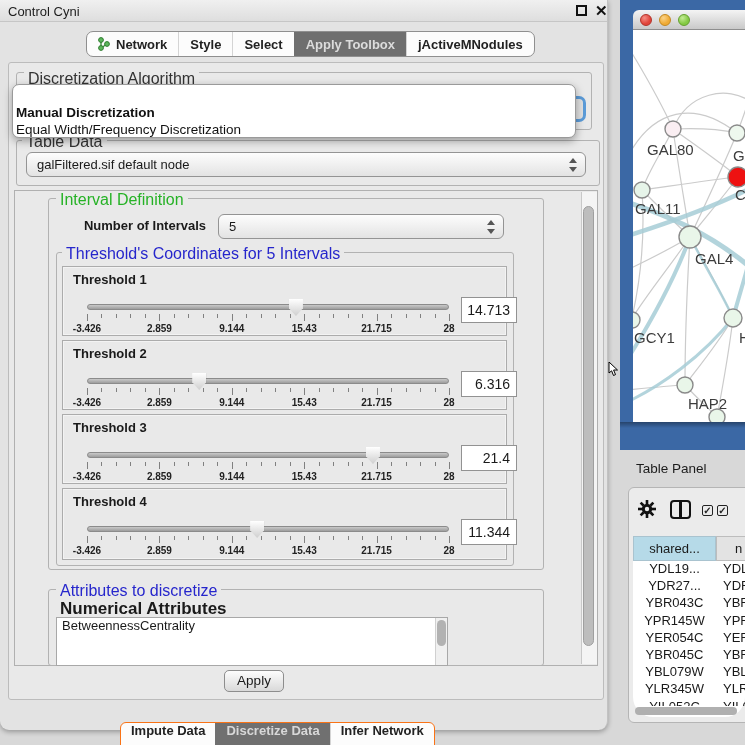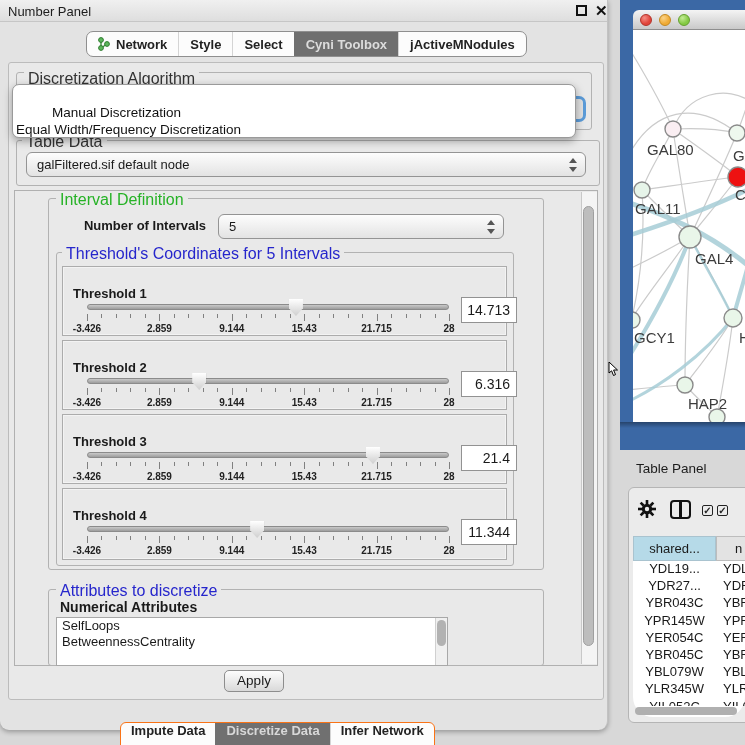--- a/index.html
+++ b/index.html
@@ -36,48 +36,48 @@
 .spinner{position:absolute;right:8px;top:4px;width:8px;height:16px;}
 .spinner .up,.spinner .dn{position:absolute;left:0;width:0;height:0;border-left:4px solid transparent;border-right:4px solid transparent;}
 .spinner .up{top:1px;border-bottom:5px solid #555;}
 .spinner .dn{bottom:1px;border-top:5px solid #555;}
 
 
 #algo-popup{position:absolute;left:12px;top:84px;width:564px;height:54px;background:#fff;border:1px solid #9a9a9a;border-radius:7px;box-shadow:0 3px 9px rgba(0,0,0,.35);z-index:30;}
 #popup-placeholder{position:absolute;left:0;top:3px;width:100%;text-align:center;color:#b5b5b5;font-size:13px;}
 #popup-options{position:absolute;left:3px;top:19px;width:100%;}
 .popup-opt{font-size:13.5px;line-height:17px;color:#111;}
-.popup-opt.bold{font-weight:normal;margin-left:36px;}
+.popup-opt.bold{font-weight:bold;}
 #blue-sliver{position:absolute;left:564px;top:96px;width:22px;height:26px;border:3px solid #5b9bd8;border-radius:7px;background:#e0e0e0;z-index:20;}
 
 
 #scroll-area{position:absolute;left:14px;top:190px;width:584px;height:476px;border:1px solid #b0b0b0;background:#e9e9e9;}
 #main-sb-track{position:absolute;left:581px;top:192px;width:16px;height:472px;background:#f4f4f4;border-left:1px solid #c8c8c8;}
 #main-sb-thumb{position:absolute;left:583px;top:206px;width:11px;height:440px;background:#bdbdbd;border:1px solid #9f9f9f;border-radius:6px;}
 
 
 #num-label{position:absolute;left:80px;top:218px;width:126px;text-align:right;font-size:13px;font-weight:bold;}
 #num-combo{left:218px;top:214px;width:286px;height:25px;}
 
 
 .tpanel{position:absolute;left:62px;width:445px;height:70px;background:#e9e9e9;border:1px solid #acacac;box-shadow:inset 0 0 0 1px #f3f3f3;}
-.tp-label{position:absolute;left:10px;top:19px;font-size:13px;font-weight:bold;}
+.tp-label{position:absolute;left:10px;top:5px;font-size:13px;font-weight:bold;}
 .tp-slider{position:absolute;left:24px;top:33px;width:362px;height:36px;}
 .tp-track{position:absolute;left:0;top:4px;width:100%;height:6px;border-radius:3px;background:linear-gradient(#c9c9c9,#9d9d9d);border:1px solid #8b8b8b;}
 .tp-thumb{position:absolute;top:-1px;width:14px;height:17px;clip-path:polygon(0 0,100% 0,100% 55%,50% 100%,0 55%);background:linear-gradient(#ffffff,#cfcfcf);filter:drop-shadow(0 0 1px #777);}
 .tp-scale{position:absolute;left:0;top:14px;width:100%;height:8px;}
 .tick{position:absolute;top:0;width:1px;background:#808080;}
 .tick.minor{height:4px;}
 .tick.major{height:7px;}
 .tp-labels{position:absolute;left:0;top:23px;width:100%;height:12px;}
 .tlab{position:absolute;transform:translateX(-50%);font-size:10px;font-weight:bold;color:#222;white-space:nowrap;}
 .tp-value{position:absolute;left:398px;top:30px;width:56px;height:26px;background:#fff;border:1px solid #929292;font-size:14px;text-align:right;padding:4px 6px 0 0;}
 
 
-#attr-title{position:absolute;left:60px;top:599px;font-size:14px;font-weight:bold;}
+#attr-title{position:absolute;left:60px;top:599px;font-size:17px;font-weight:bold;}
 #attr-list{position:absolute;left:56px;top:617px;width:392px;height:49px;background:#fff;border:1px solid #a8a8a8;overflow:hidden;}
 .attr-item{font-size:13px;line-height:16px;padding-left:5px;}
 #attr-sb{position:absolute;right:0;top:0;width:12px;height:100%;background:#f0f0f0;border-left:1px solid #d0d0d0;}
 #attr-sb-thumb{position:absolute;right:1px;top:2px;width:9px;height:26px;background:#b2b2b2;border-radius:5px;}
 
 
 #apply-btn{position:absolute;left:224px;top:670px;width:60px;height:22px;background:linear-gradient(#fdfdfd,#d9d9d9);border:1px solid #8d8d8d;border-radius:5px;font-size:13.5px;text-align:center;line-height:20px;}
 #bottom-tabs{position:absolute;left:120px;top:722px;height:32px;display:flex;background:#fcfcfc;border:1px solid #f97316;border-radius:6px;overflow:hidden;}
 .btab{padding:0 10px;font-size:13px;font-weight:bold;line-height:16px;color:#222;border-left:1px solid #d4d4d4;}
 .btab:first-child{border-left:none;}
@@ -118,21 +118,21 @@
 #tp-hsb{position:absolute;left:633px;top:706px;width:110px;height:10px;}
 #tp-hsb-thumb{position:absolute;left:2px;top:1px;width:102px;height:8px;background:#b0b0b0;border-radius:4px;}
 </style>
 </head>
 <body>
 
 <div id="root">
 
   <div id="cp">
     <div id="cp-titlebar">
-      <div id="cp-title" class="abs">Number Panel</div>
+      <div id="cp-title" class="abs">Control Cyni</div>
       <div id="float-btn"></div>
       <div id="close-btn">✕</div>
     </div>
 
     <div id="top-tabs">
         <div class="tab">
           <svg width="12" height="14" class="ticon">
             <line x1="3" y1="3" x2="3" y2="11" stroke="#3a8a3a" stroke-width="1.4"></line>
             <line x1="3" y1="11" x2="9" y2="7" stroke="#3a8a3a" stroke-width="1.4"></line>
             <circle cx="3" cy="3" r="2.4" fill="#5cb85c" stroke="#2f7a2f"></circle>
@@ -141,21 +141,21 @@
           </svg>
           <span>Network</span>
         </div>
         <div class="tab">
           <span>Style</span>
         </div>
         <div class="tab">
           <span>Select</span>
         </div>
         <div class="tab sel">
-          <span>Cyni Toolbox</span>
+          <span>Apply Toolbox</span>
         </div>
         <div class="tab">
           <span>jActiveMNodules</span>
         </div>
       </div>
 
     <div id="main-panel"></div>
 
     <div class="group" id="algo-group" style="left:16px;top:72px;width:576px;height:58px;"></div>
     <div class="group-label lbl-dark" style="left:24px;top:70px;">Discretization Algorithm</div>
@@ -366,21 +366,20 @@
           </div>
           <div class="tp-value">11.344</div>
         </div>
       </div>
 
     <div class="group" style="left:48px;top:589px;width:496px;height:77px;"></div>
     <div class="group-label lbl-blue" style="left:56px;top:582px;">Attributes to discretize</div>
     <div id="attr-title">Numerical Attributes</div>
     <div id="attr-list">
       <div id="attr-items">
-          <div class="attr-item">SelfLoops</div>
           <div class="attr-item">BetweennessCentrality</div>
         </div>
       <div id="attr-sb">
           <div id="attr-sb-thumb"></div>
         </div>
     </div>
 
     <div id="apply-btn">Apply</div>
     <div id="bottom-tabs">
         <div class="btab">Impute Data</div>

